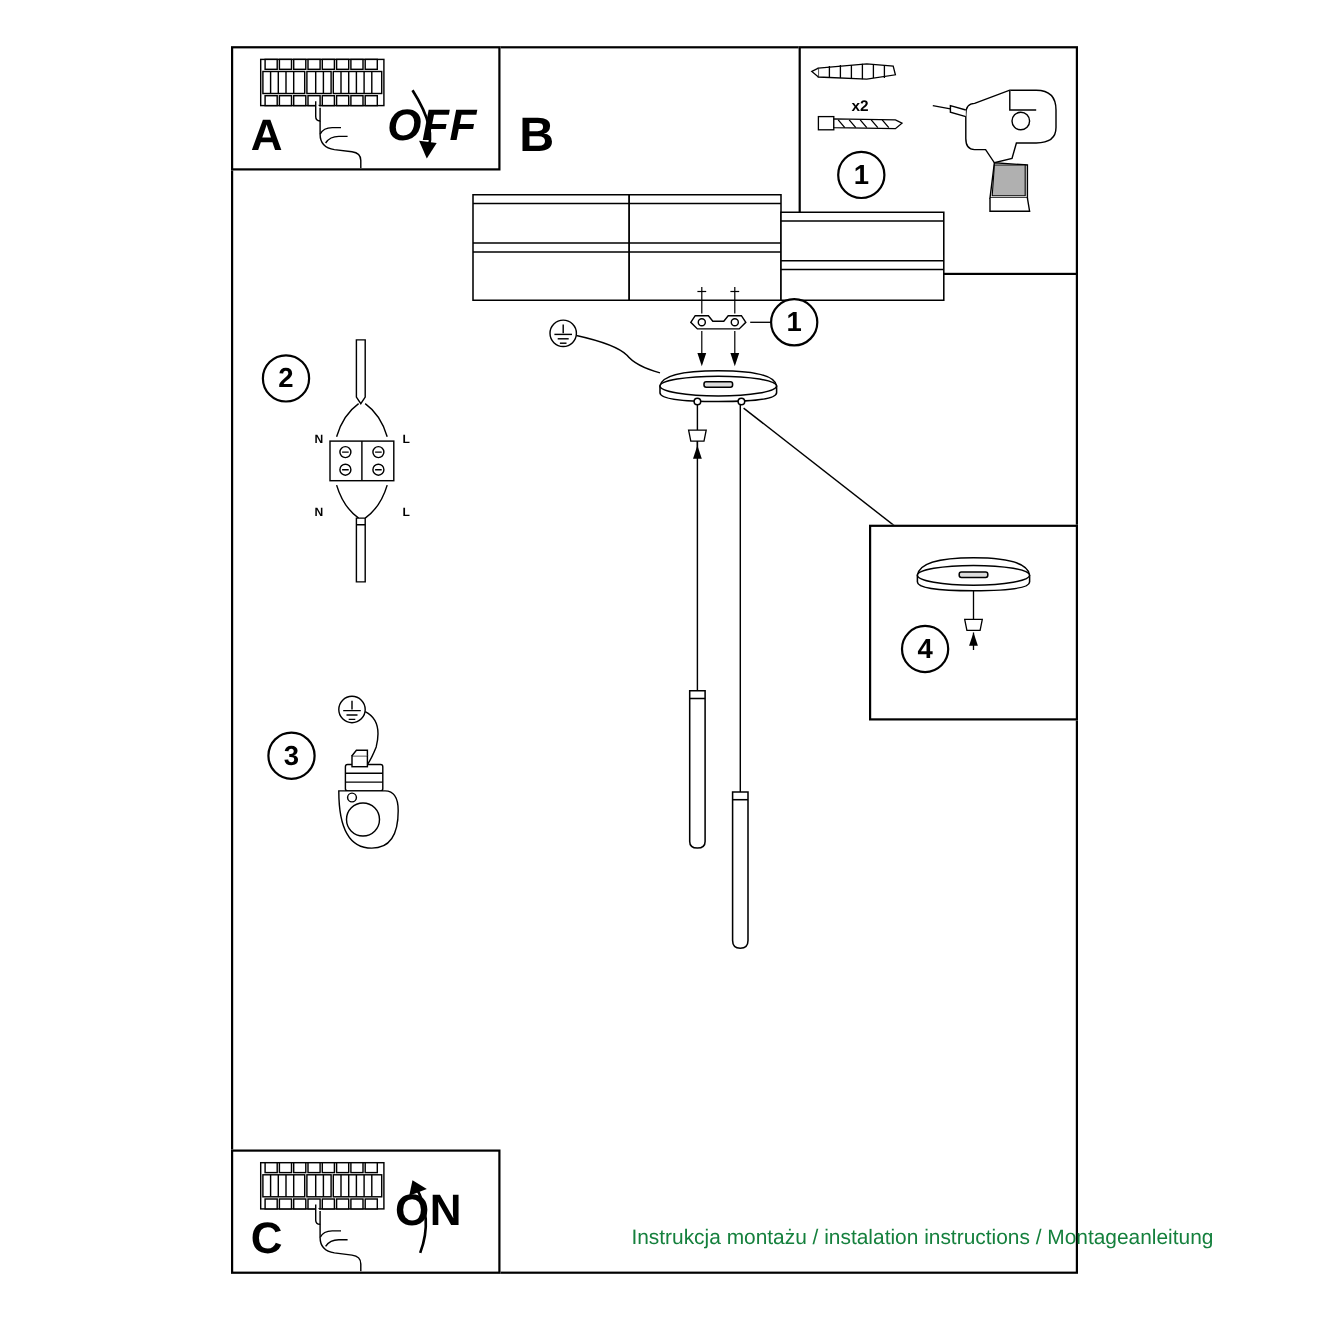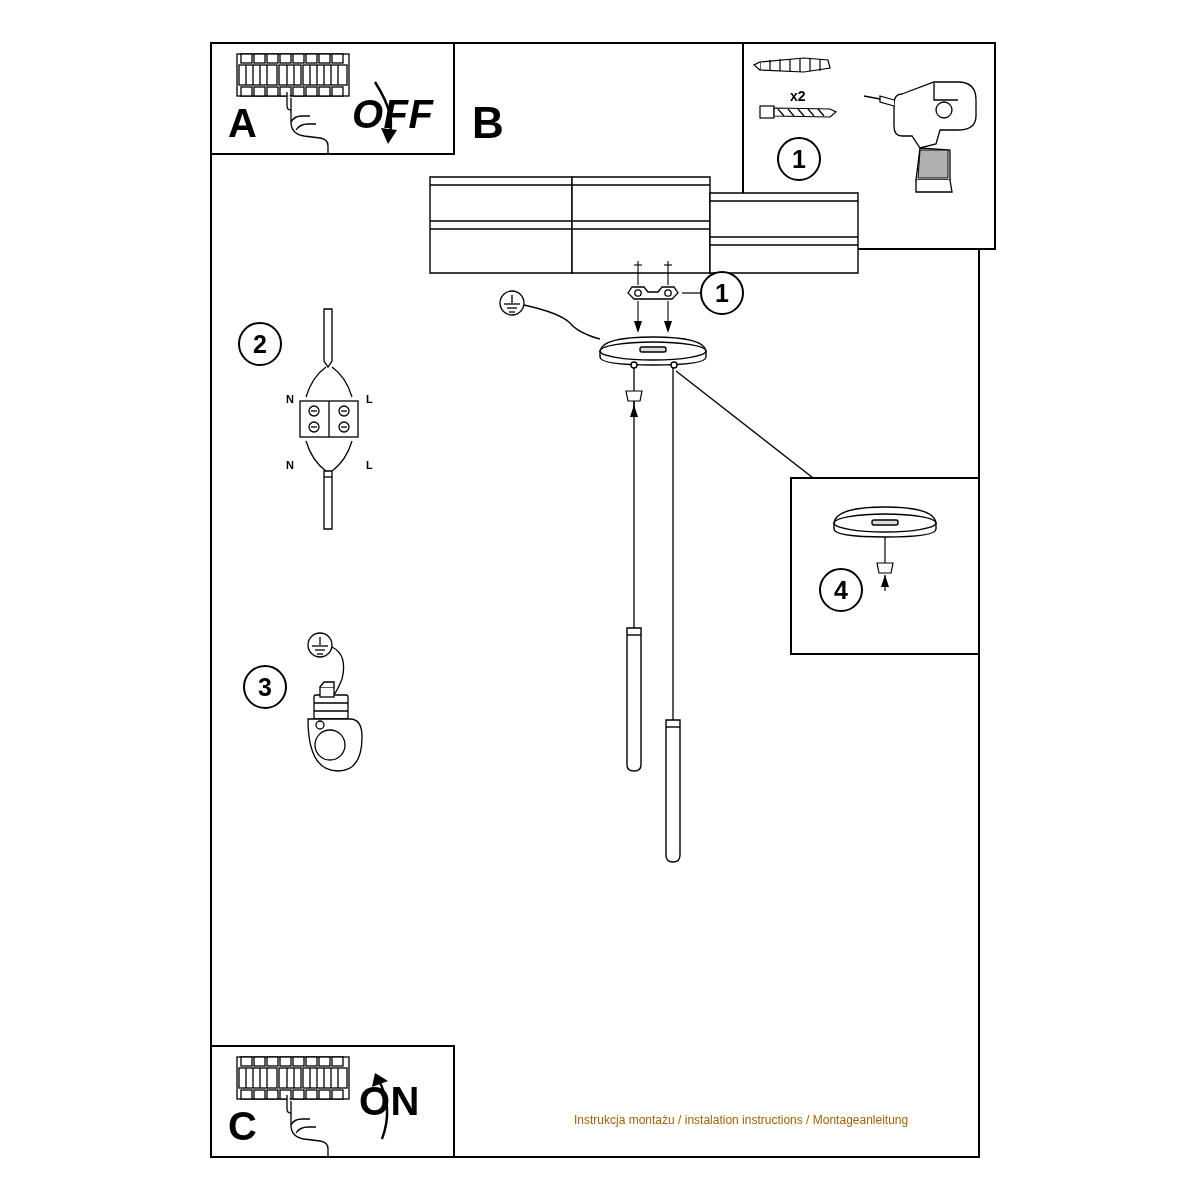--- a/index.html
+++ b/index.html
@@ -34,23 +34,23 @@
     width: 44px; height: 44px;
     border: 2px solid #000;
     border-radius: 50%;
     display: flex; align-items: center; justify-content: center;
     font-size: 25px;
     font-weight: 700;
     background: #fff;
     box-sizing: border-box;
   }
   .footer-text {
-    font-size: 12px;
+    font-size: 19px;
     line-height: 1.45;
-    color: #a16207;
+    color: #15803d;
     white-space: nowrap;
   }
   .x2 {
     font-size: 14px;
     font-weight: 700;
   }
   svg { display: block; }
   .nl {
     font-size: 11px;
     font-weight: 700;
@@ -114,21 +114,21 @@
         <path d="M163 38 Q186 74 176 94"></path>
       </g>
       <polygon points="176,100 169,84 185,86" fill="#000"></polygon>
     </svg>
     <div class="abs lbl-big" style="left:16px; top:57px;">A</div>
     <div class="abs lbl-big" style="left:140px; top:48px;font-style:italic;">OFF</div>
   </div>
 
   <div class="abs lbl-big" style="left:472px; top:98px; font-size:44px;">B</div>
 
-  <div class="frame" style="left:742px; top:42px; width:254px; height:208px;">
+  <div class="frame" style="left:726px; top:42px; width:254px; height:208px;">
     <svg width="250" height="156" viewBox="0 0 250 156">
 
       <g stroke="#000" fill="#fff" stroke-width="1.2">
         <path d="M16 18 L60 14 L84 16 L86 24 L60 28 L16 26 Z"></path>
         <line x1="26" y1="16" x2="26" y2="26"></line>
         <line x1="36" y1="15" x2="36" y2="27"></line>
         <line x1="46" y1="15" x2="46" y2="27"></line>
         <line x1="56" y1="14" x2="56" y2="28"></line>
         <line x1="66" y1="15" x2="66" y2="27"></line>
         <line x1="76" y1="15" x2="76" y2="27"></line>

